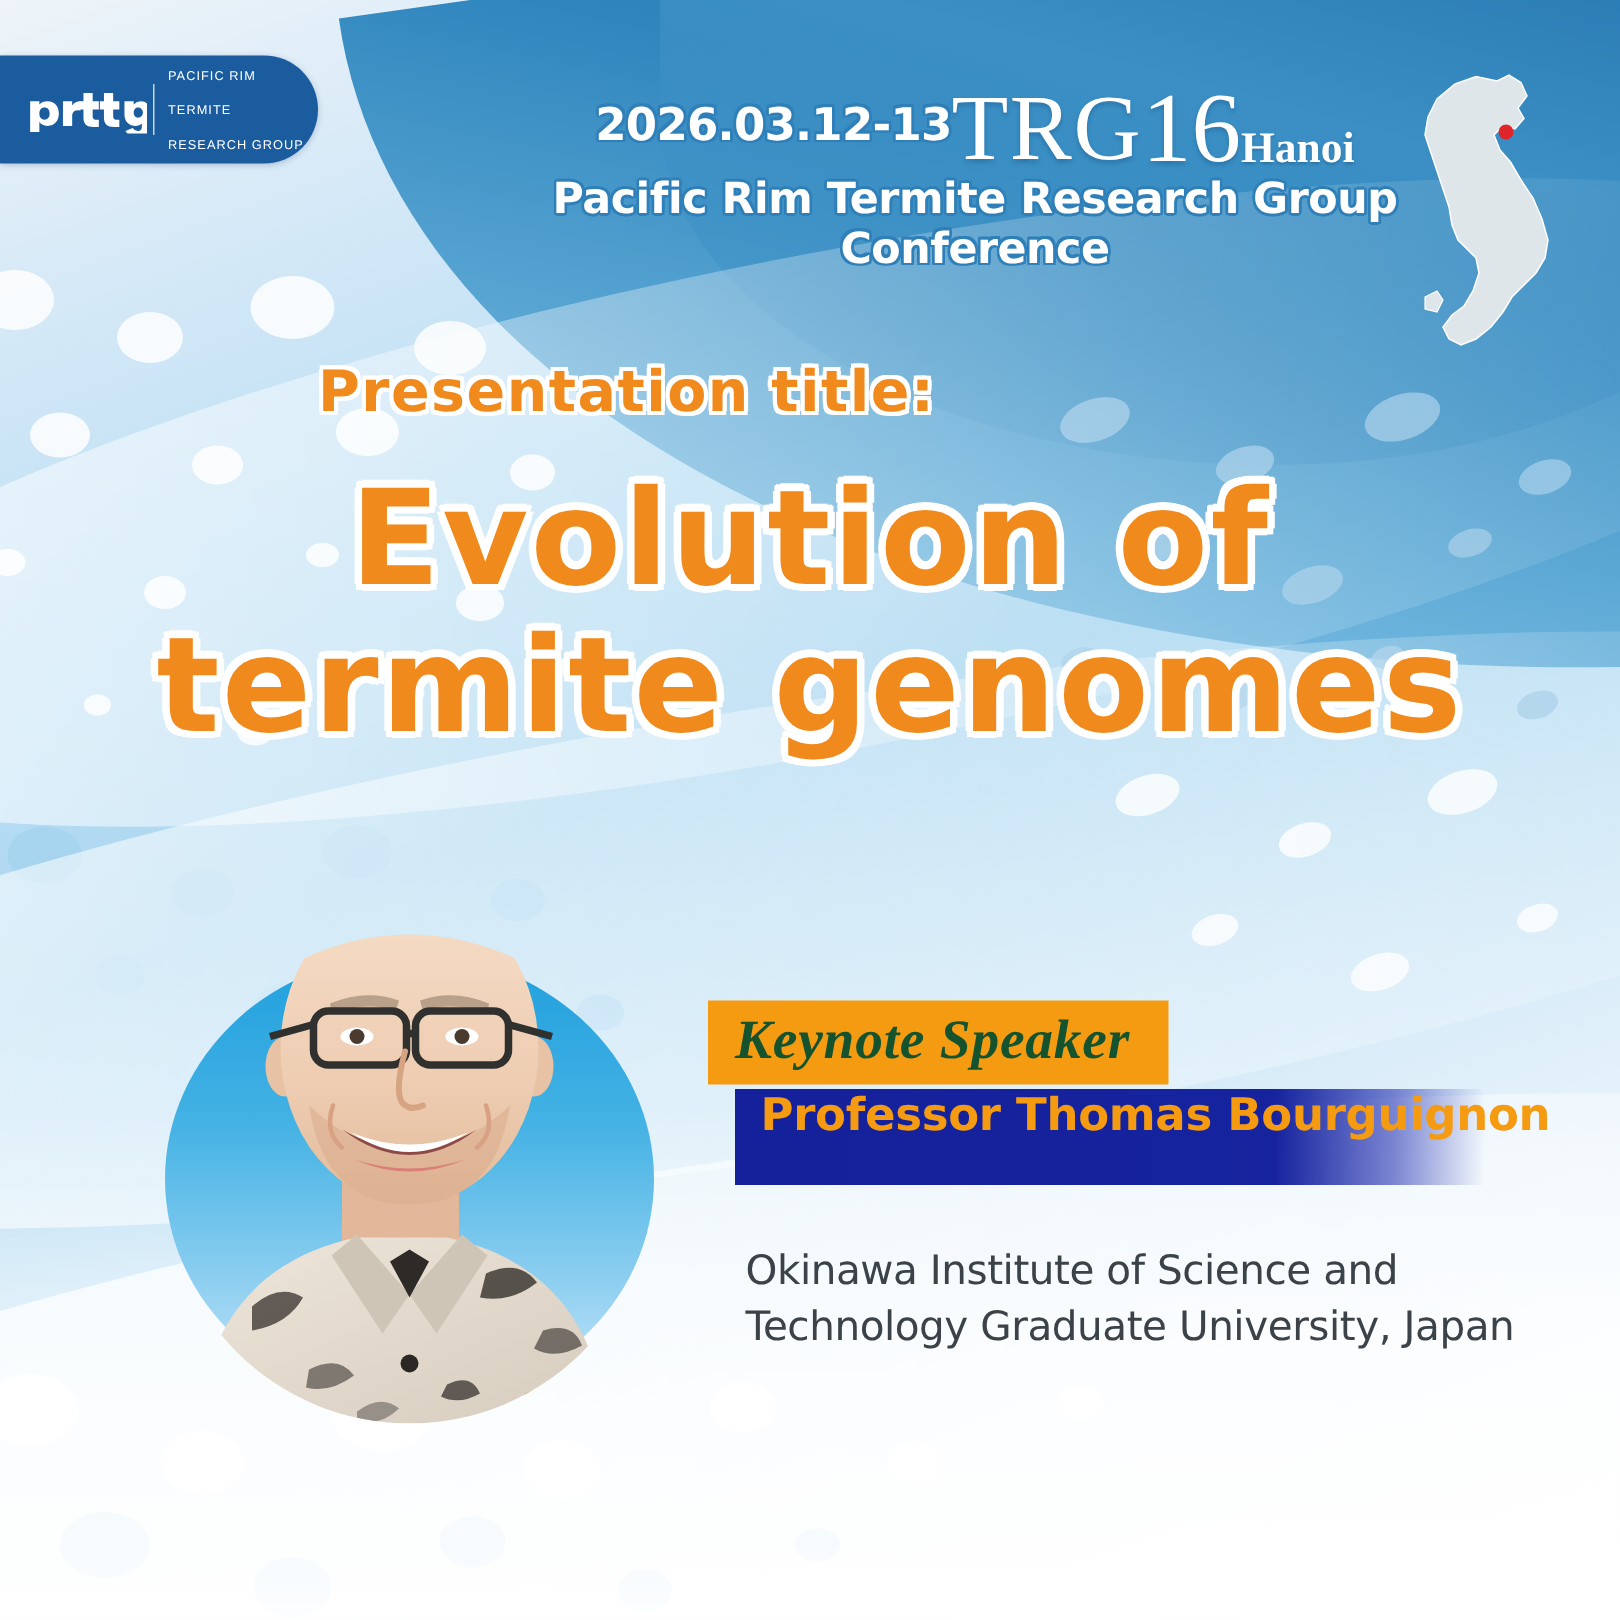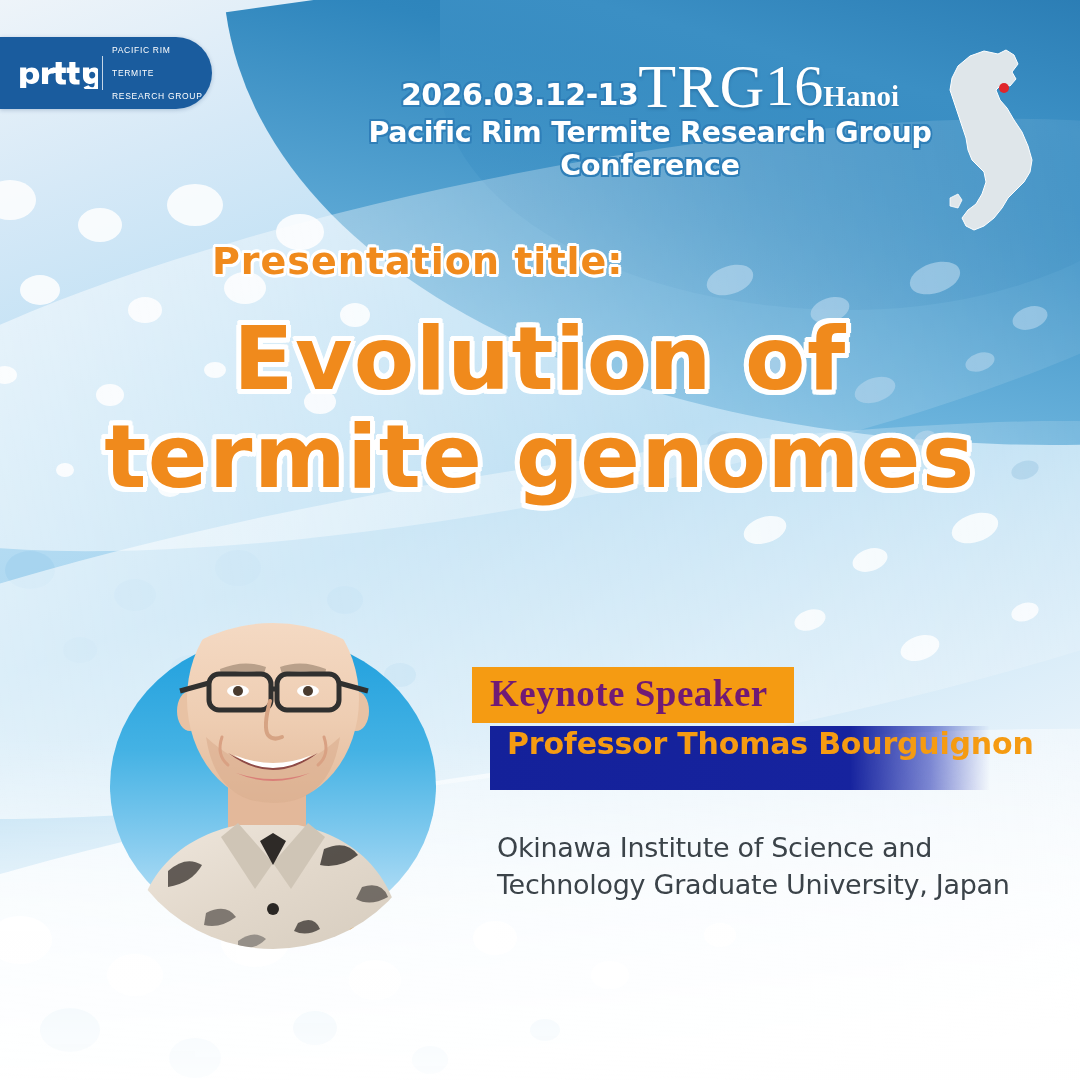--- a/index.html
+++ b/index.html
@@ -110,21 +110,21 @@
     white-space:nowrap;
   }
 
   
   #header {
     position:absolute; left:300px; top:58px;
     width:700px;
     text-align:center;
   }
   #header-row1 {
-    display:flex; align-items:flex-end; justify-content:center;
+    display:flex; align-items:center; justify-content:center;
     height:56px;
   }
   #conf-date {
     font-family:"DejaVu Sans", sans-serif;
     font-weight:bold;
     font-size:30px;
     color:#ffffff;
     letter-spacing:-.5px;
     line-height:30px;
     padding-bottom:4px;
@@ -137,21 +137,21 @@
   #conf-acronym {
     font-family:"Liberation Serif", serif;
     font-size:62px;
     color:#ffffff;
     line-height:56px;
     letter-spacing:1px;
     text-shadow:0 2px 3px rgba(25,85,135,.45);
   }
   #conf-number {
     font-family:"Liberation Serif", serif;
-    font-size:58px;
+    font-size:66px;
     color:#ffffff;
     line-height:56px;
     text-shadow:0 2px 3px rgba(25,85,135,.45);
   }
   #conf-city {
     font-family:"Liberation Serif", serif;
     font-weight:bold;
     font-size:29px;
     color:#ffffff;
     line-height:30px;
@@ -241,23 +241,23 @@
   #speaker-photo svg { position:absolute; left:0; top:-95px; width:326px; height:400px; overflow:visible;}
 
   
   #keynote-badge {
     position:absolute; left:472px; top:667px;
     padding:7px 26px 9px 18px;
     background:#f59b12;
   }
   #keynote-badge span {
     font-family:"Liberation Serif", serif;
-    font-weight:bold;
+    font-style:italic; font-weight:bold;
     font-size:37px; line-height:40px;
-    color:#701a75;
+    color:#14532d;
     letter-spacing:.5px;
   }
   #speaker-name-bar {
     position:absolute; left:490px; top:726px;
     width:500px; height:64px;
     background:linear-gradient(90deg,#14219a 0%,#16239e 72%,rgba(25,40,175,.55) 88%,rgba(25,40,175,0) 100%);
     display:flex; align-items:flex-start;
     padding-left:17px;
   }
   #speaker-name-bar span {

